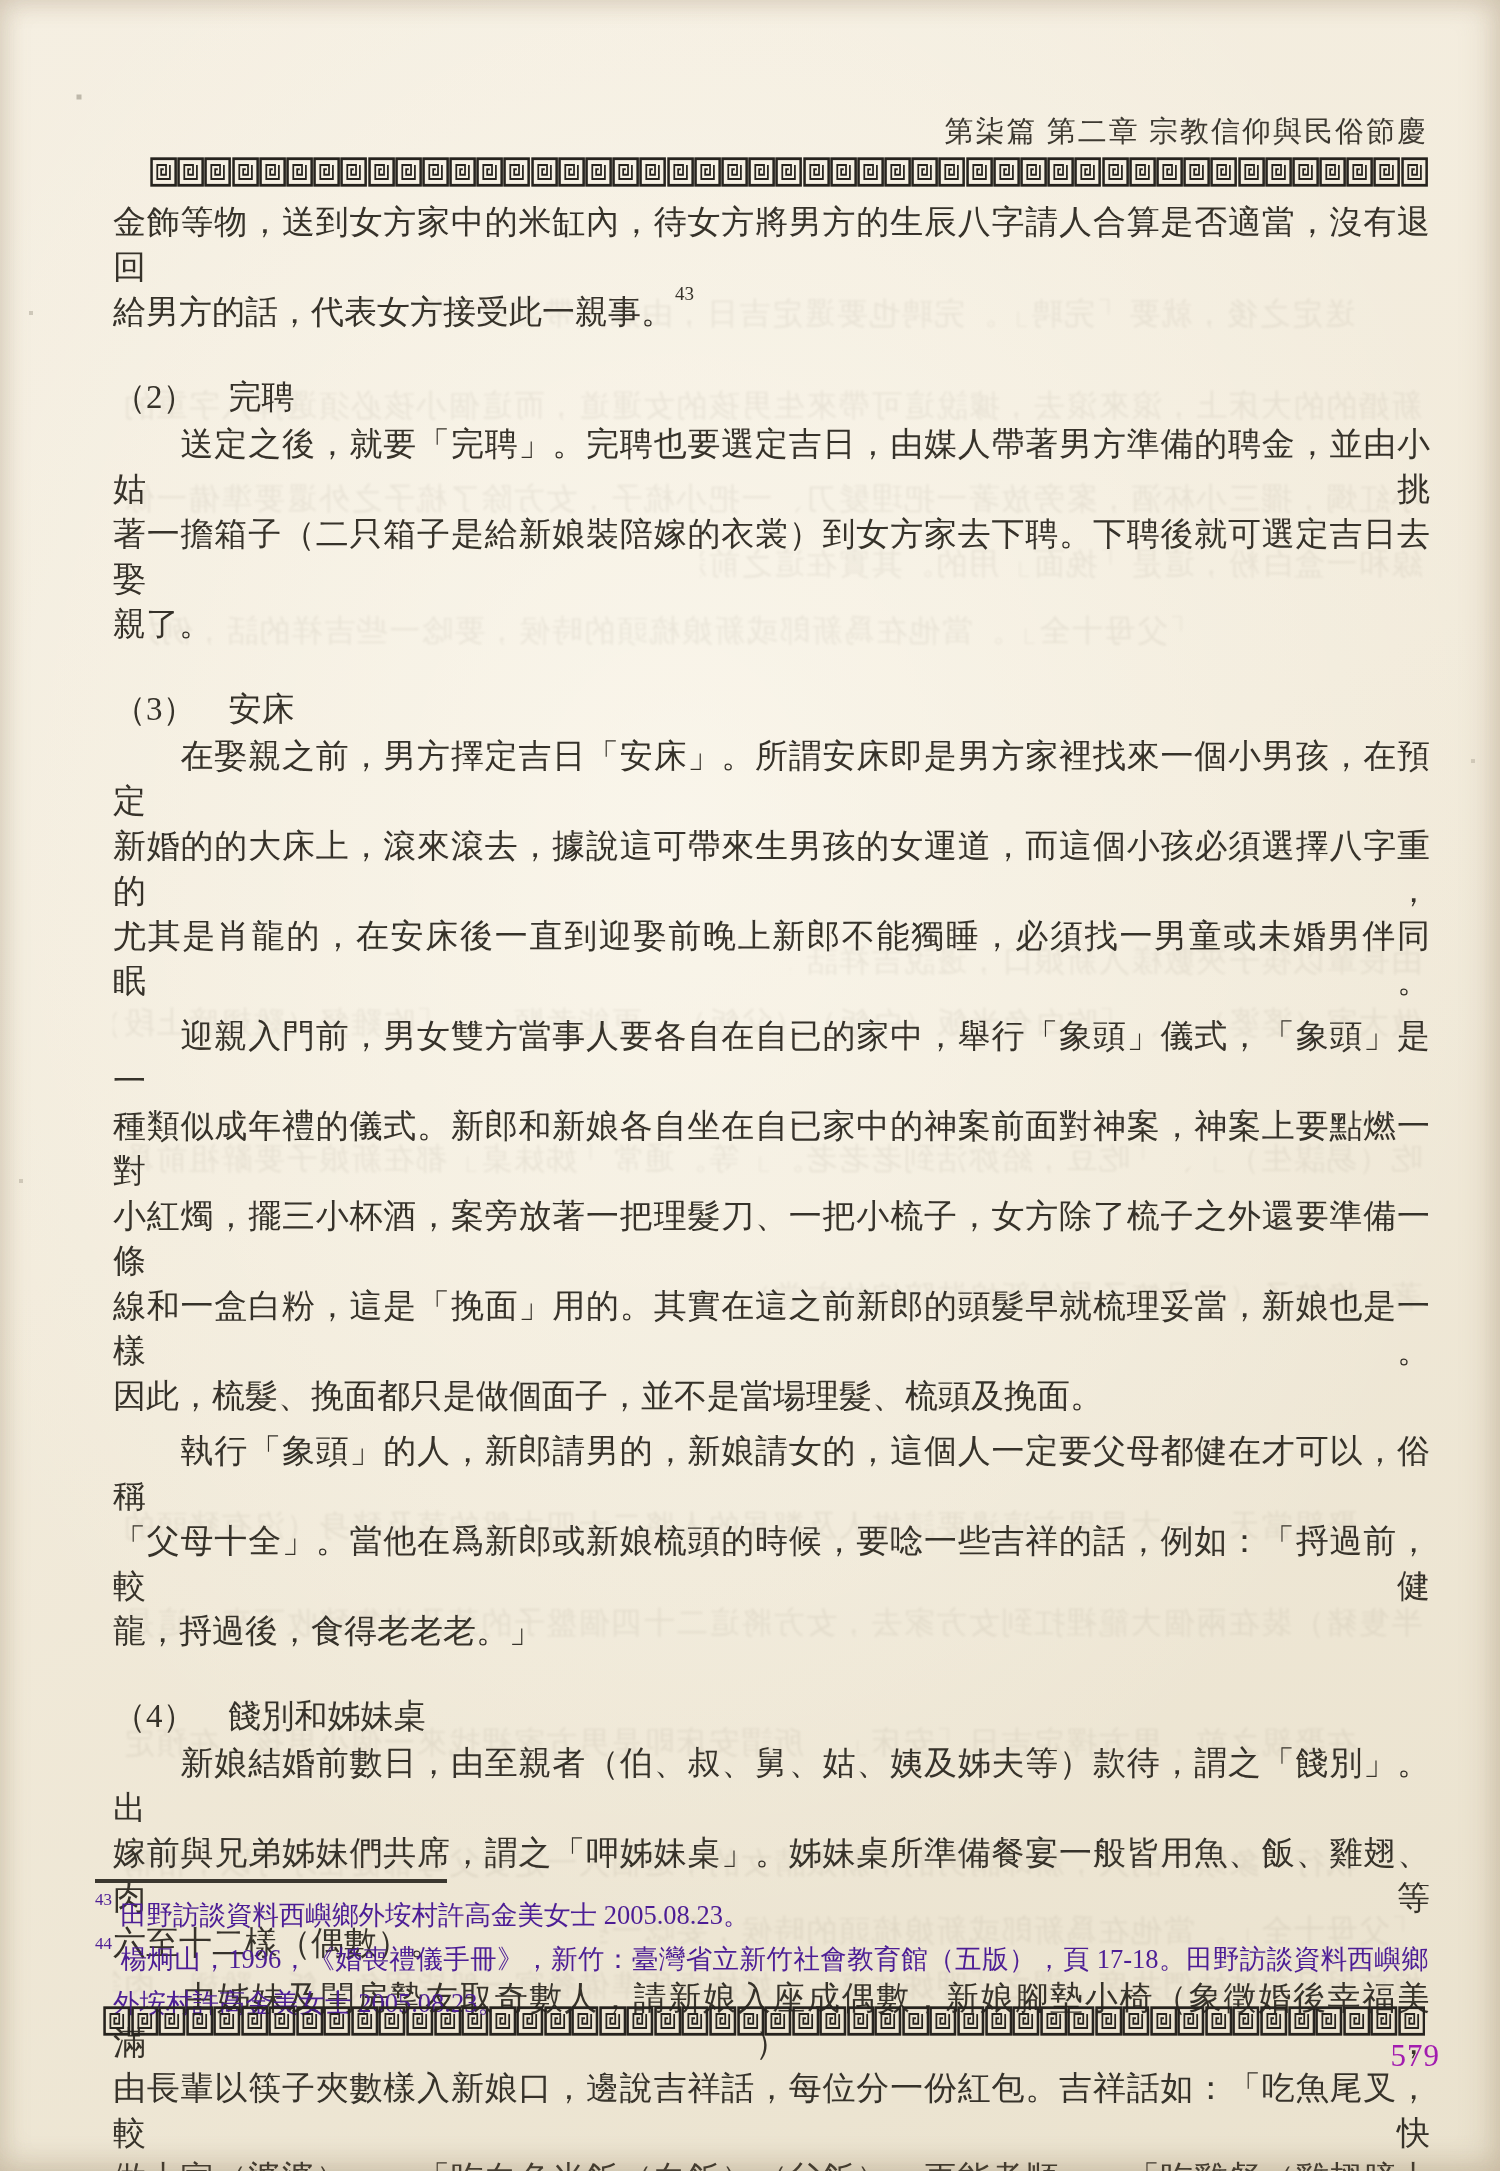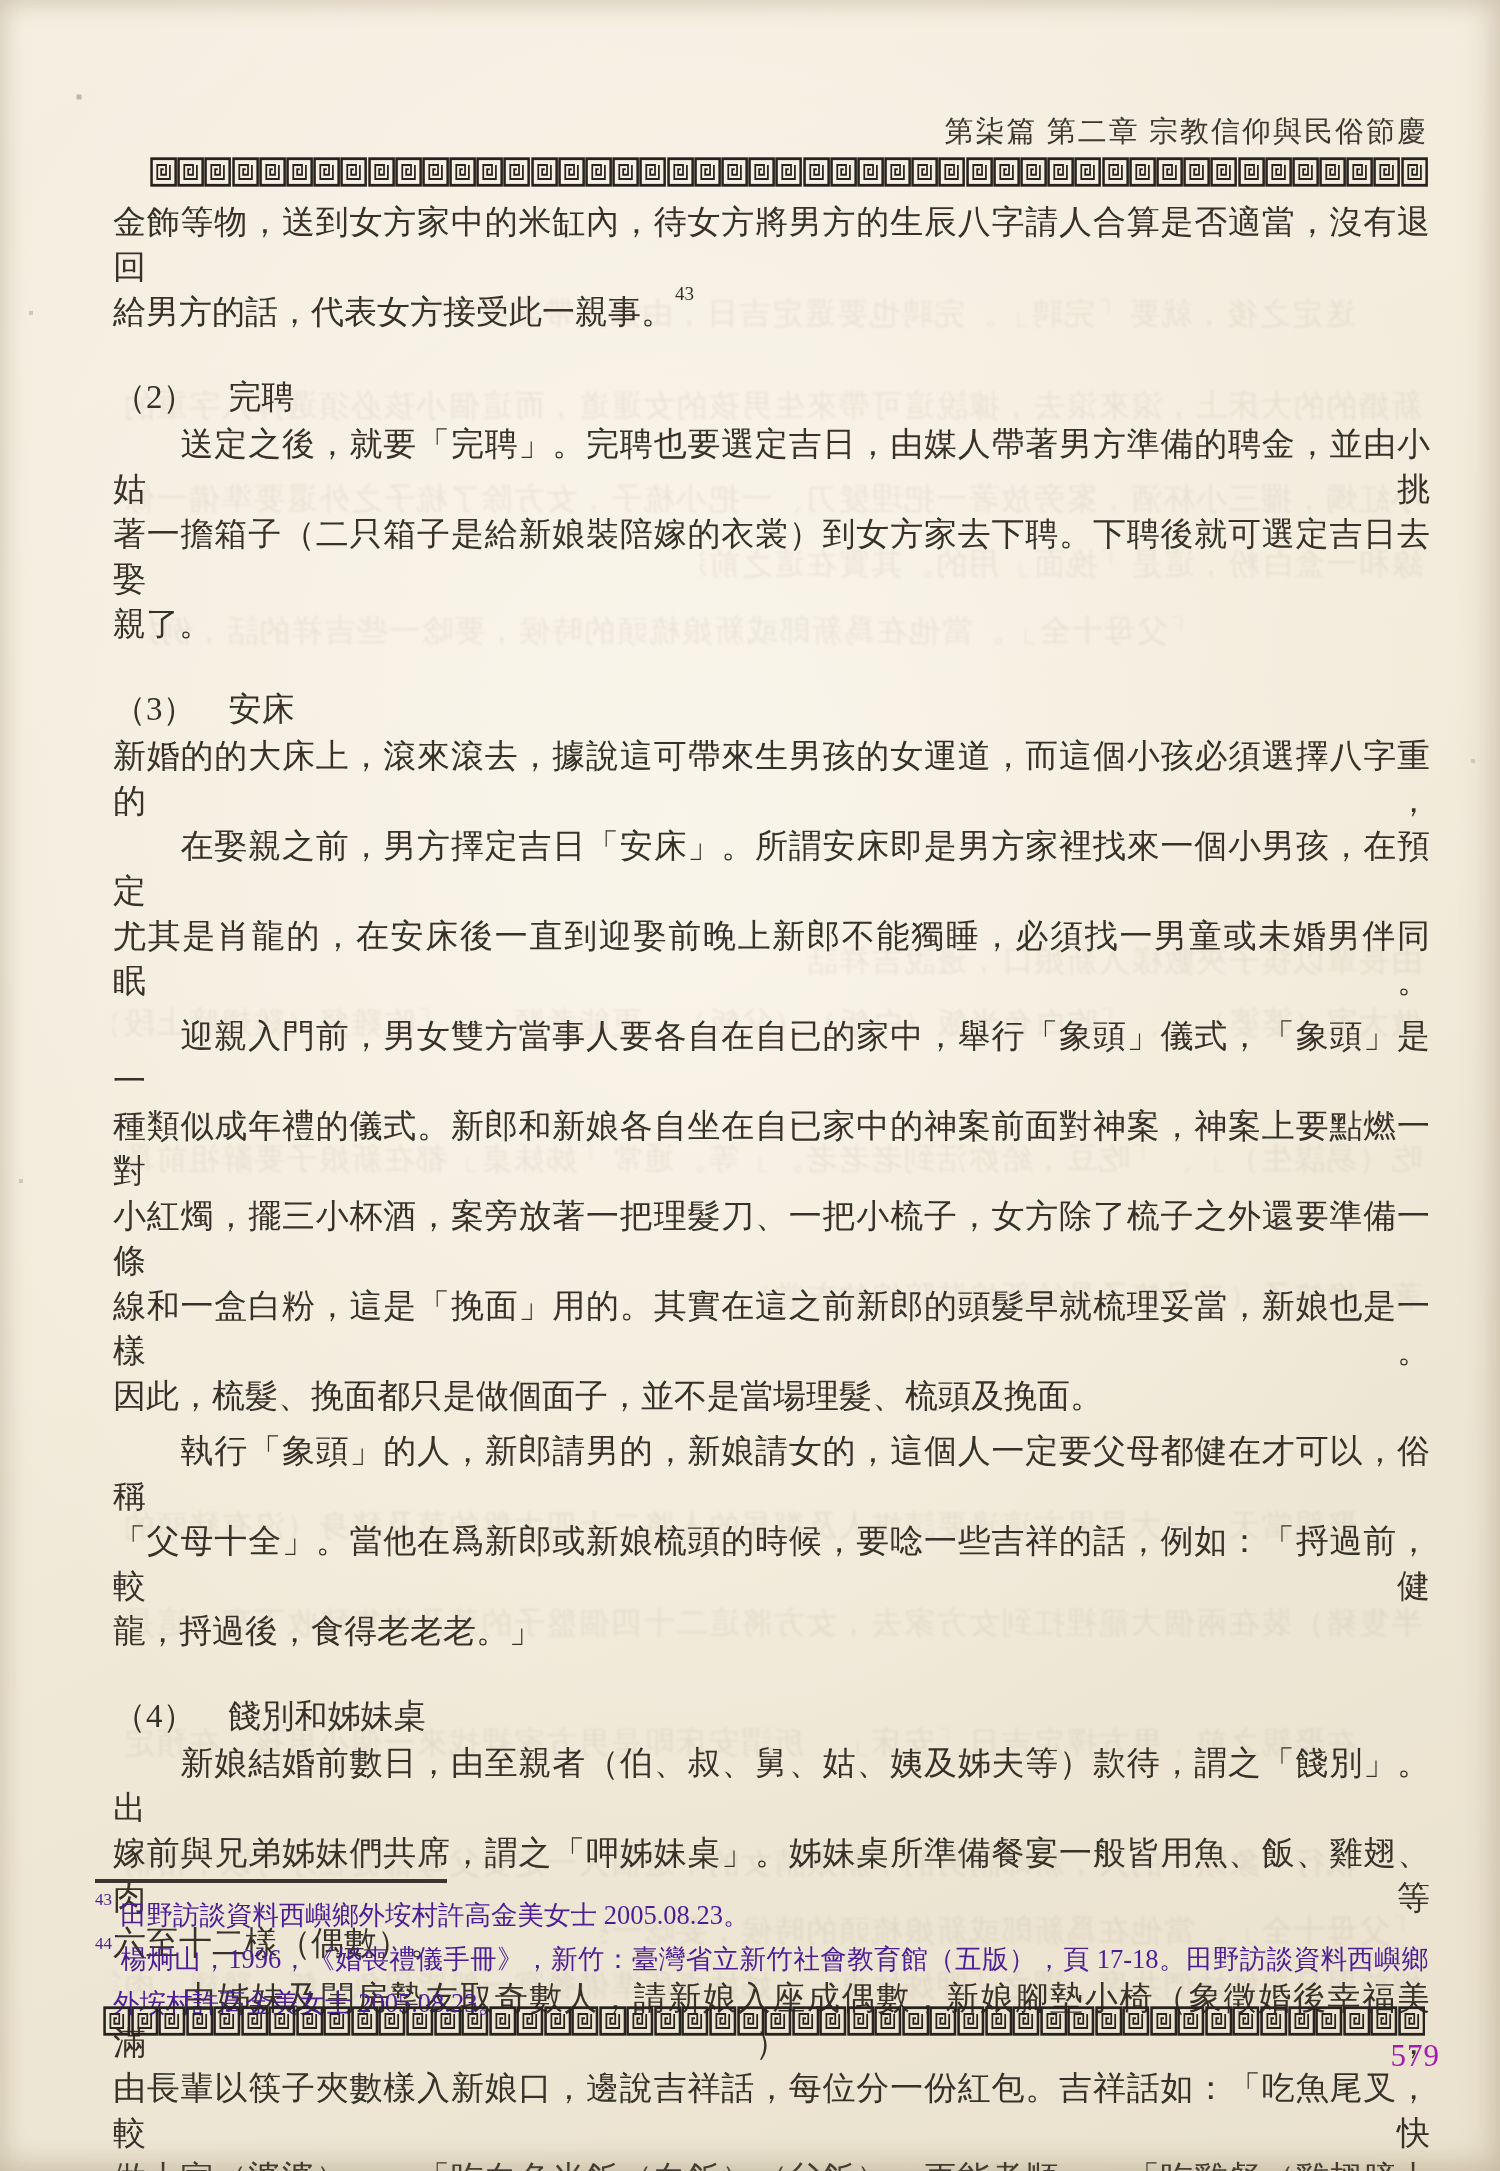--- a/index.html
+++ b/index.html
@@ -385,22 +385,22 @@
         <div class="line"><span>給男方的話，代表女方接受此一親事。</span><sup class="fn-ref">43</sup></div>
       </div>
       <div class="block-heading line">（2）　完聘</div>
       <div class="para">
         <div class="line full"><span>　　送定之後，就要「完聘」。完聘也要選定吉日，由媒人帶著男方準備的聘金，並由小姑挑</span></div>
         <div class="line full"><span>著一擔箱子（二只箱子是給新娘裝陪嫁的衣裳）到女方家去下聘。下聘後就可選定吉日去娶</span></div>
         <div class="line"><span>親了。</span></div>
       </div>
       <div class="block-heading line">（3）　安床</div>
       <div class="para">
+        <div class="line full"><span>　　在娶親之前，男方擇定吉日「安床」。所謂安床即是男方家裡找來一個小男孩，在預定</span></div>
         <div class="line full"><span>新婚的的大床上，滾來滾去，據說這可帶來生男孩的女運道，而這個小孩必須選擇八字重的，</span></div>
-        <div class="line full"><span>　　在娶親之前，男方擇定吉日「安床」。所謂安床即是男方家裡找來一個小男孩，在預定</span></div>
         <div class="line full"><span>尤其是肖龍的，在安床後一直到迎娶前晚上新郎不能獨睡，必須找一男童或未婚男伴同眠。</span></div>
       </div>
       <div class="para">
         <div class="line full"><span>　　迎親入門前，男女雙方當事人要各自在自已的家中，舉行「象頭」儀式，「象頭」是一</span></div>
         <div class="line full"><span>種類似成年禮的儀式。新郎和新娘各自坐在自已家中的神案前面對神案，神案上要點燃一對</span></div>
         <div class="line full"><span>小紅燭，擺三小杯酒，案旁放著一把理髮刀、一把小梳子，女方除了梳子之外還要準備一條</span></div>
         <div class="line full"><span>線和一盒白粉，這是「挽面」用的。其實在這之前新郎的頭髮早就梳理妥當，新娘也是一樣。</span></div>
         <div class="line"><span>因此，梳髮、挽面都只是做個面子，並不是當場理髮、梳頭及挽面。</span></div>
       </div>
       <div class="para">

